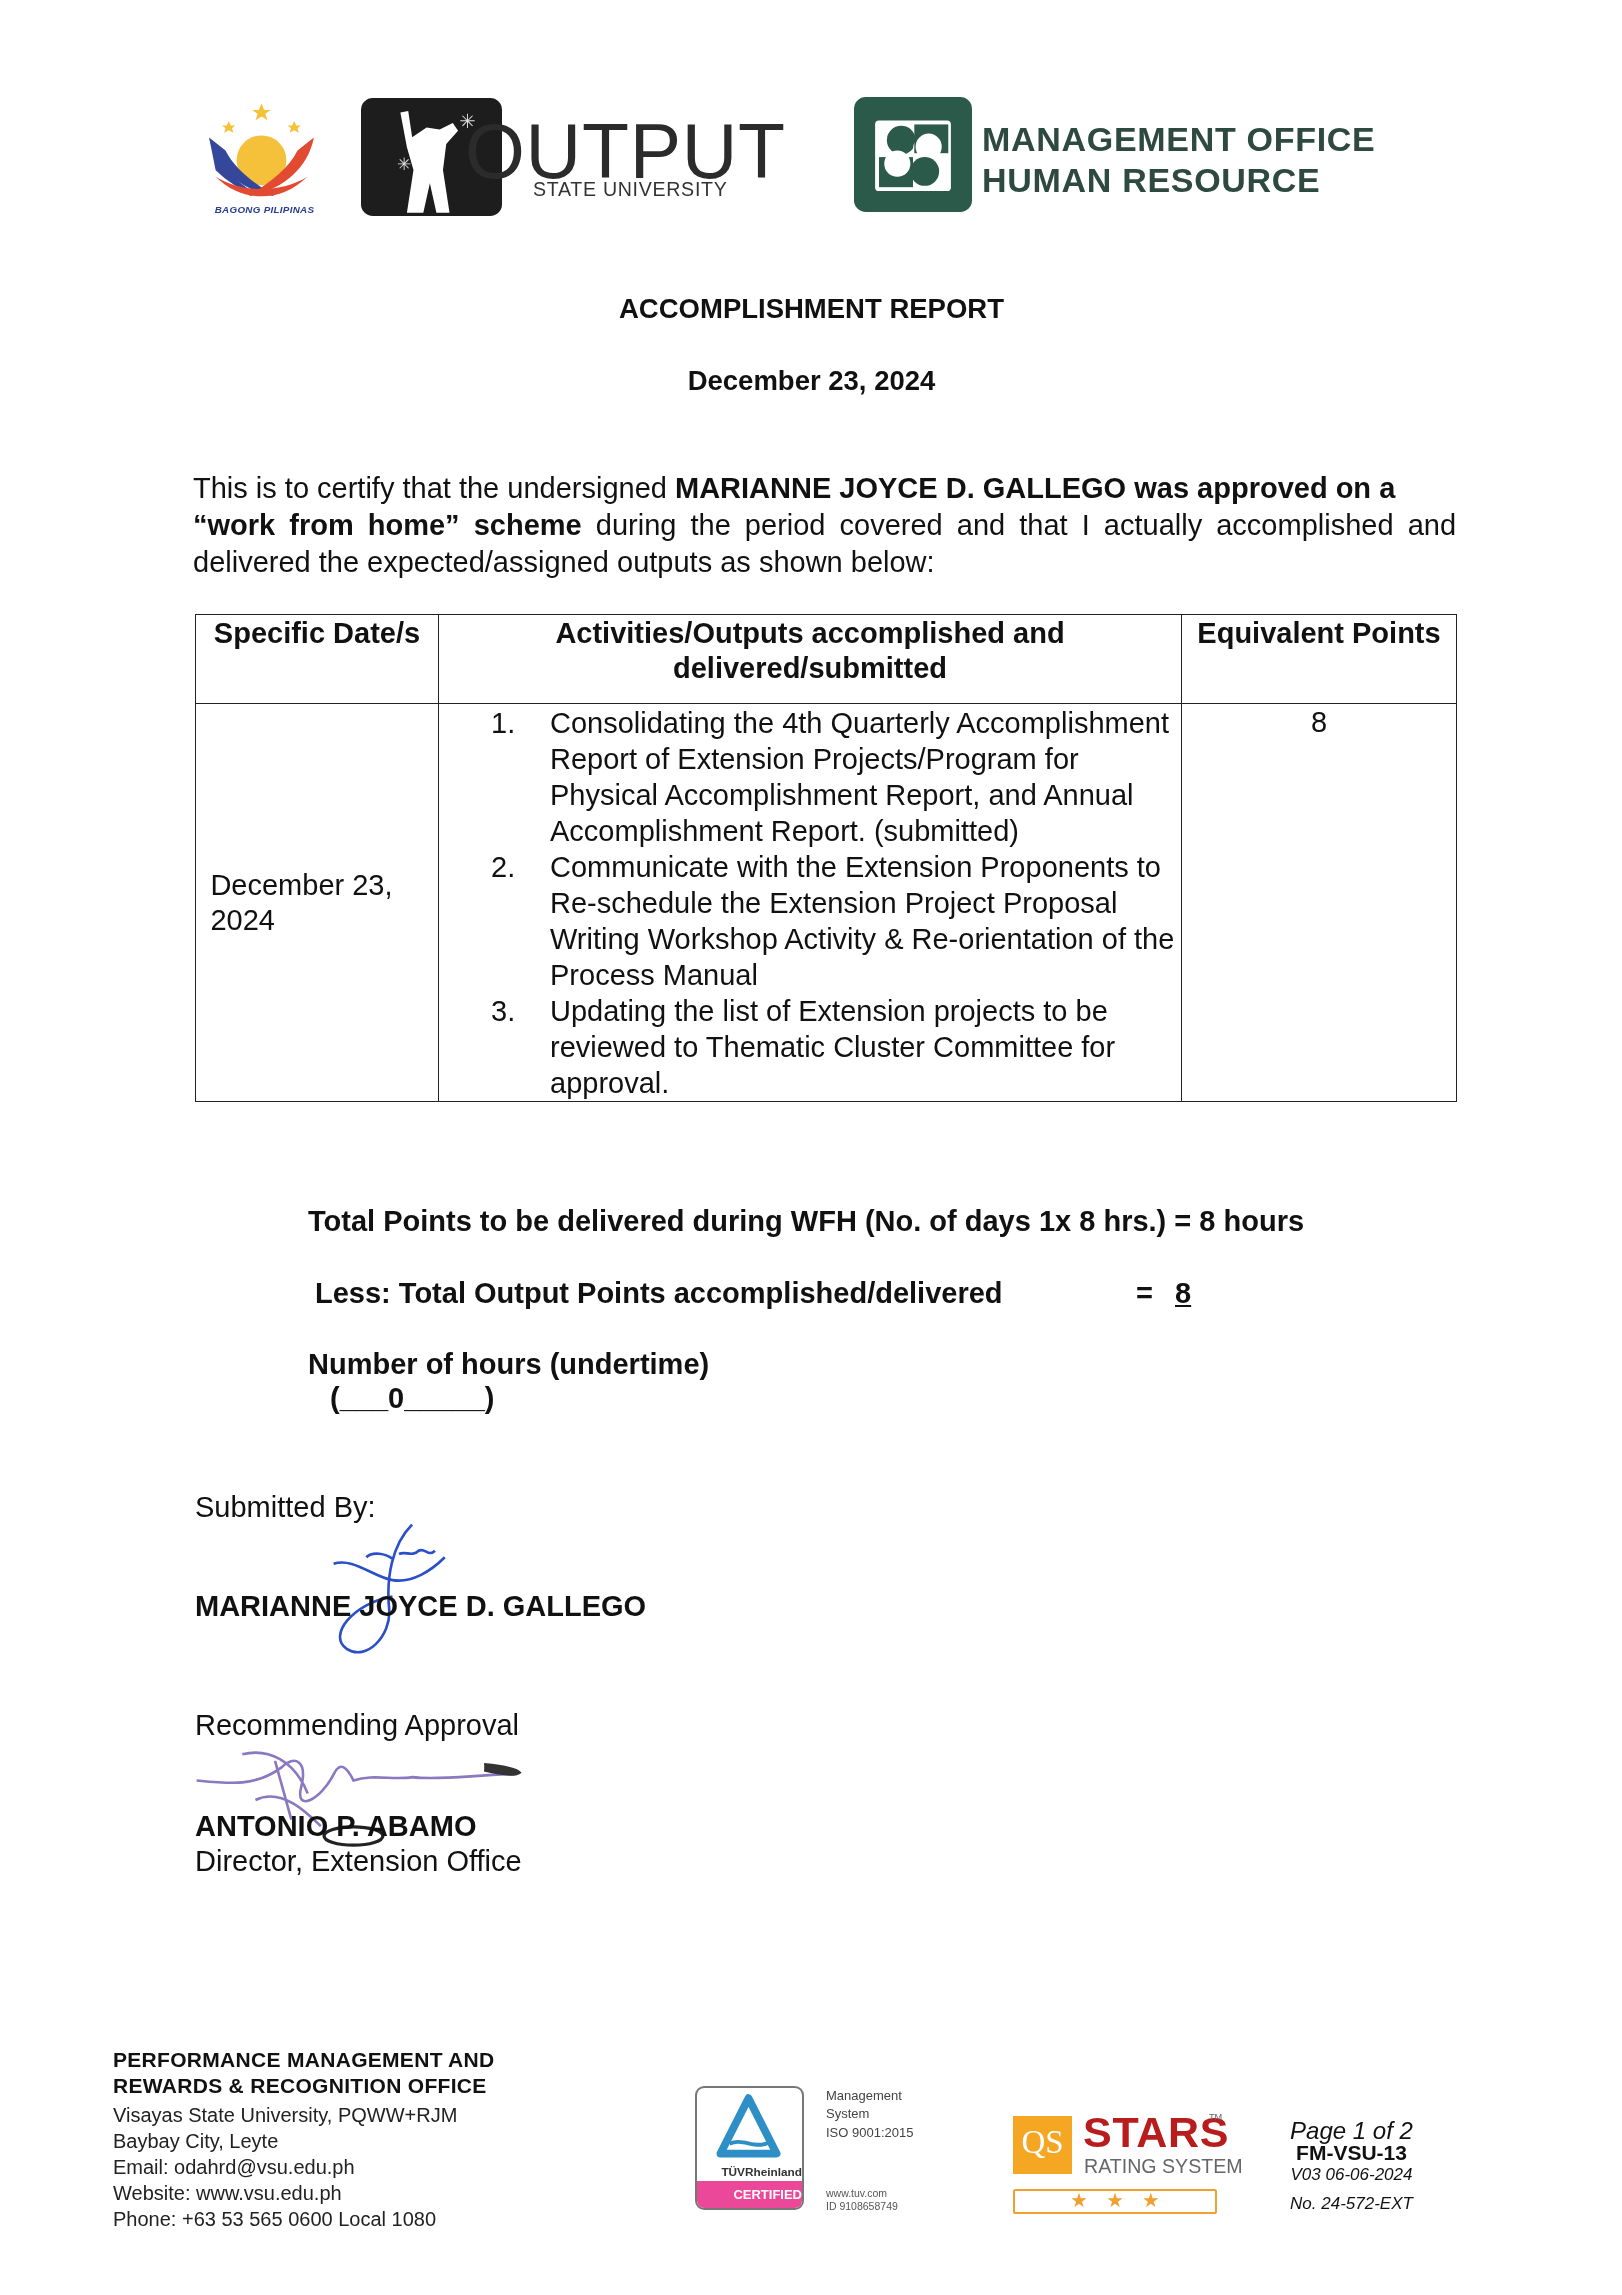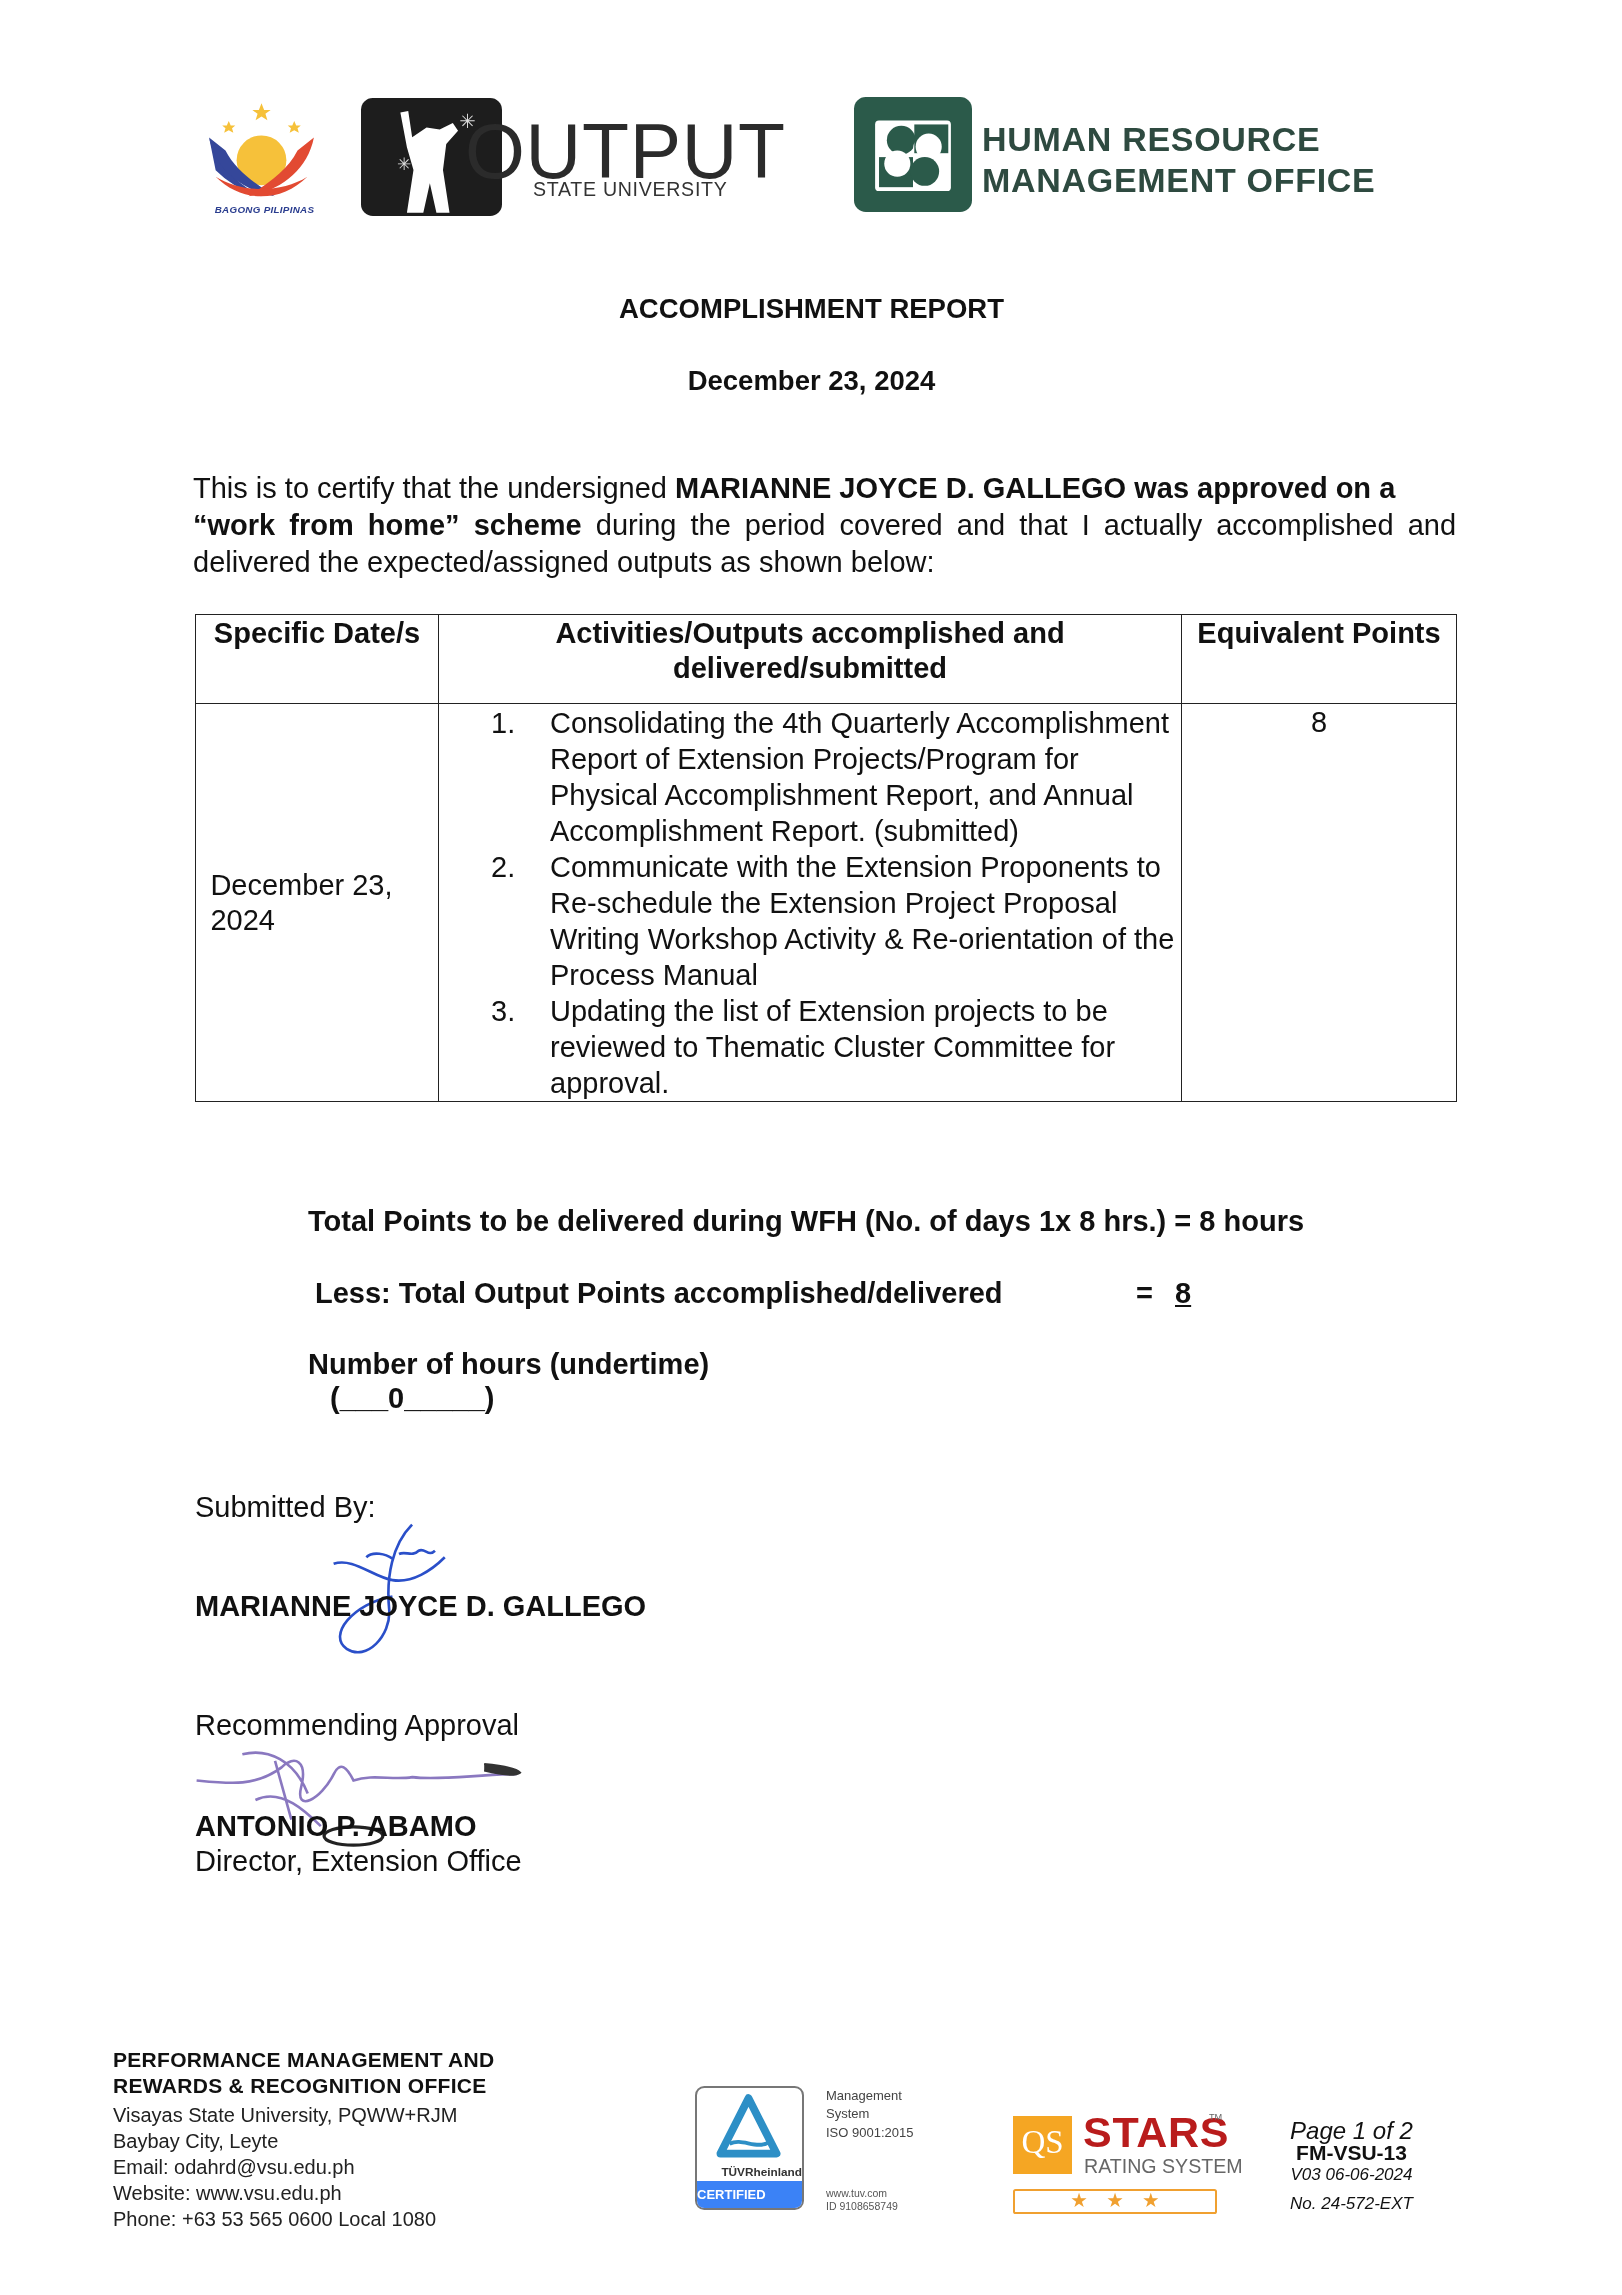--- a/index.html
+++ b/index.html
@@ -54,21 +54,21 @@
     .pos2 { left: 195px; top: 1845px; }
 
     .signature { position: absolute; pointer-events: none; }
 
     
     .foot-office { left: 113px; top: 2047px; font-size: 21px; font-weight: bold; line-height: 26px; letter-spacing: 0.3px; }
     .foot-addr { left: 113px; top: 2102px; font-size: 20px; line-height: 26px; color: #222; }
 
     .tuv { left: 695px; top: 2086px; width: 109px; height: 124px; border: 2.6px solid #777; border-radius: 9.2px; background: #fff; overflow: hidden; }
     .tuv-brand { position: absolute; left: 0; top: 77px; width: 100%; text-align: right; font-size: 11.8px; font-weight: bold; color: #333; }
-    .tuv-cert { position: absolute; left: 0; bottom: 0; width: 100%; height: 27.5px; background: #3b82f6; color: #fff; font-size: 13px; font-weight: bold; text-align: left; line-height: 27.5px; }
+    .tuv-cert { position: absolute; left: 0; bottom: 0; width: 100%; height: 27.5px; background: #ec4899; color: #fff; font-size: 13px; font-weight: bold; text-align: right; line-height: 27.5px; }
     .tuv-text { left: 826px; top: 2087px; font-size: 13px; line-height: 18.3px; color: #444; }
     .tuv-text2 { left: 826px; top: 2187px; font-size: 10.5px; line-height: 13px; color: #555; }
 
     .qs-box { left: 1013px; top: 2116px; width: 59px; height: 58px; background: #f5a623; color: #fff; font-family: "Liberation Serif", serif; font-size: 33px; text-align: center; line-height: 52px; }
     .qs-stars-word { left: 1083px; top: 2108px; font-size: 43px; font-weight: bold; color: #b91c1c; letter-spacing: 0.7px; }
     .qs-tm { left: 1209px; top: 2112px; font-size: 9.2px; color: #666; }
     .qs-rating { left: 1084px; top: 2155px; font-size: 19.6px; color: #666; }
     .qs-bar { left: 1013px; top: 2189px; width: 204px; height: 25px; border: 2px solid #f0a030; border-radius: 2.6px; text-align: center; color: #f0a030; font-size: 19.6px; line-height: 19.6px; letter-spacing: 18.3px; padding-left: 18.3px; }
 
     .page-info { left: 1283px; top: 2120px; width: 137px; text-align: center; line-height: 22px; }
@@ -110,22 +110,22 @@
     <circle cx="72" cy="66" r="22" fill="#2b5a4a"></circle>
     <circle cx="112" cy="80" r="22" fill="#ffffff" stroke="#2b5a4a" stroke-width="0"></circle>
     <rect x="92" y="42" width="52" height="44" fill="#2b5a4a"></rect>
     <circle cx="114" cy="76" r="20" fill="#ffffff"></circle>
     <rect x="38" y="92" width="52" height="46" fill="#2b5a4a"></rect>
     <circle cx="66" cy="102" r="20" fill="#ffffff"></circle>
     <circle cx="108" cy="114" r="22" fill="#2b5a4a"></circle>
   </svg>
 </div>
 <div class="abs hr-text">
+  <div>MANAGEMENT OFFICE</div>
   <div>HUMAN RESOURCE</div>
-  <div>MANAGEMENT OFFICE</div>
 </div>
 
 <div class="abs title">ACCOMPLISHMENT REPORT</div>
 <div class="abs date-head">December 23, 2024</div>
 
 <div class="abs intro">
   <span>This is to certify that the undersigned </span><b>MARIANNE JOYCE D. GALLEGO</b><b> was approved on a</b><br><b>“work from home” scheme</b><span> during the period covered and that I actually accomplished and delivered the expected/assigned outputs as shown below:</span>
 </div>
 
 <table class="report">

